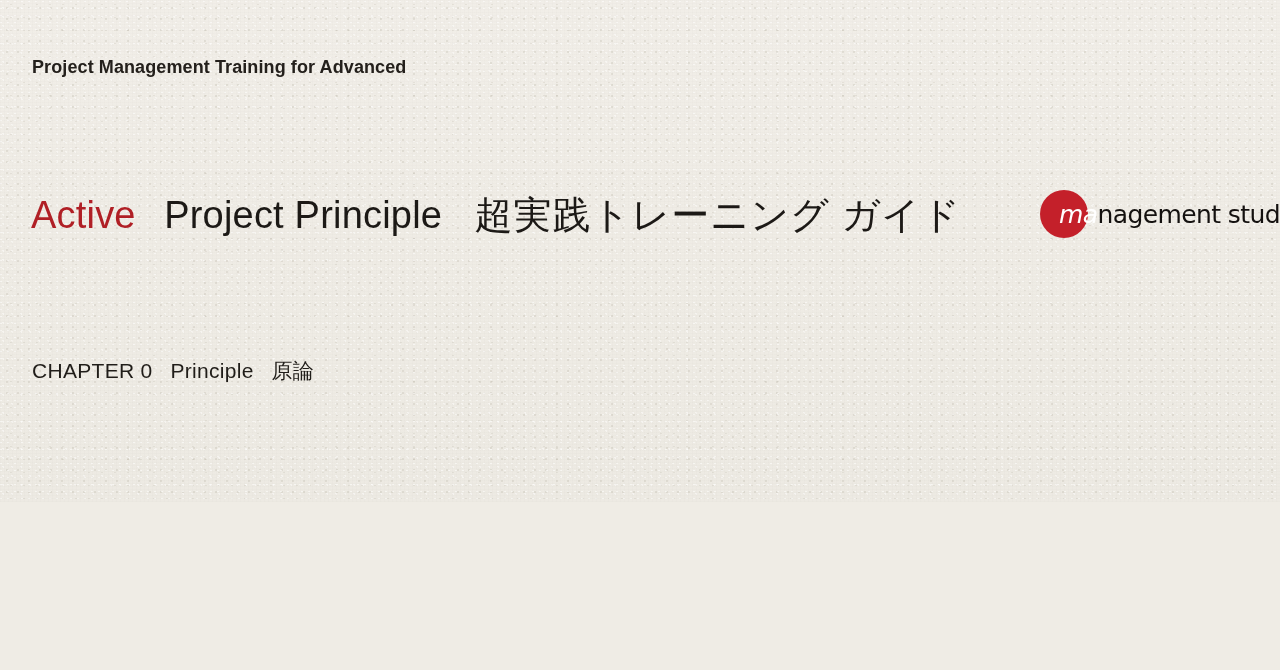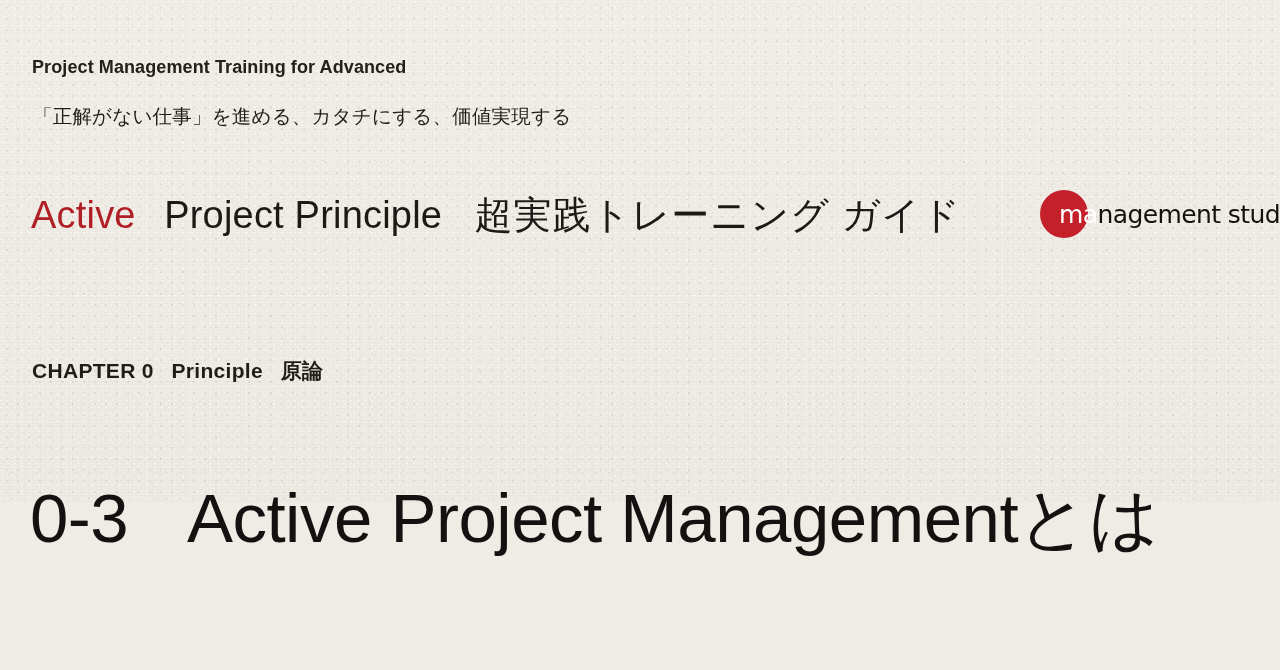--- a/index.html
+++ b/index.html
@@ -98,29 +98,29 @@
     position: absolute;
     left: 19px;
     top: 10px;
     font-size: 25px;
     font-weight: 500;
     letter-spacing: -0.6px;
     color: #14110f;
     white-space: nowrap;
     font-family: "DejaVu Sans", "Liberation Sans", sans-serif;
   }
-  #logo .wordmark .knock { color: #ffffff; }
+  #logo .wordmark .knock { color: #ffffff; font-style: italic; }
 
   
   .chapter {
     position: absolute;
     left: 32px;
     top: 357px;
     font-size: 21px;
-    font-weight: 700;
+    font-weight: 400;
     letter-spacing: .3px;
     color: #201d19;
     white-space: nowrap;
   }
 
   
   .headline {
     position: absolute;
     left: 30px;
     top: 481px;
@@ -138,32 +138,28 @@
 </style>
 </head>
 <body>
 
 <div id="slide">
 
   <div id="grain"></div>
 
   <div class="eyebrow">Project Management Training for Advanced</div>
 
-  <div class="eyebrow-jp">「正解がない仕事」を進める、カタチにする、価値実現する</div>
 
   <div class="title-line">
     <span class="accent">Active</span><span class="wsp-sm"></span><span>Project Principle</span><span class="wsp"></span><span class="jp">超実践トレーニング ガイド</span>
   </div>
 
   <div id="logo">
     <span class="dot"></span>
     <span class="wordmark"><span class="knock">ma</span><span>nagement studio</span></span>
   </div>
 
   <div class="chapter">
     <span>CHAPTER 0</span><span class="wsp"></span><span>Principle</span><span class="wsp"></span><span>原論</span>
   </div>
 
-  <div class="headline">
-    <span>0-3</span><span class="wsp"></span><span>Active Project Management</span><span class="jp">とは</span>
-  </div>
 
 </div>
 
 </body></html>

